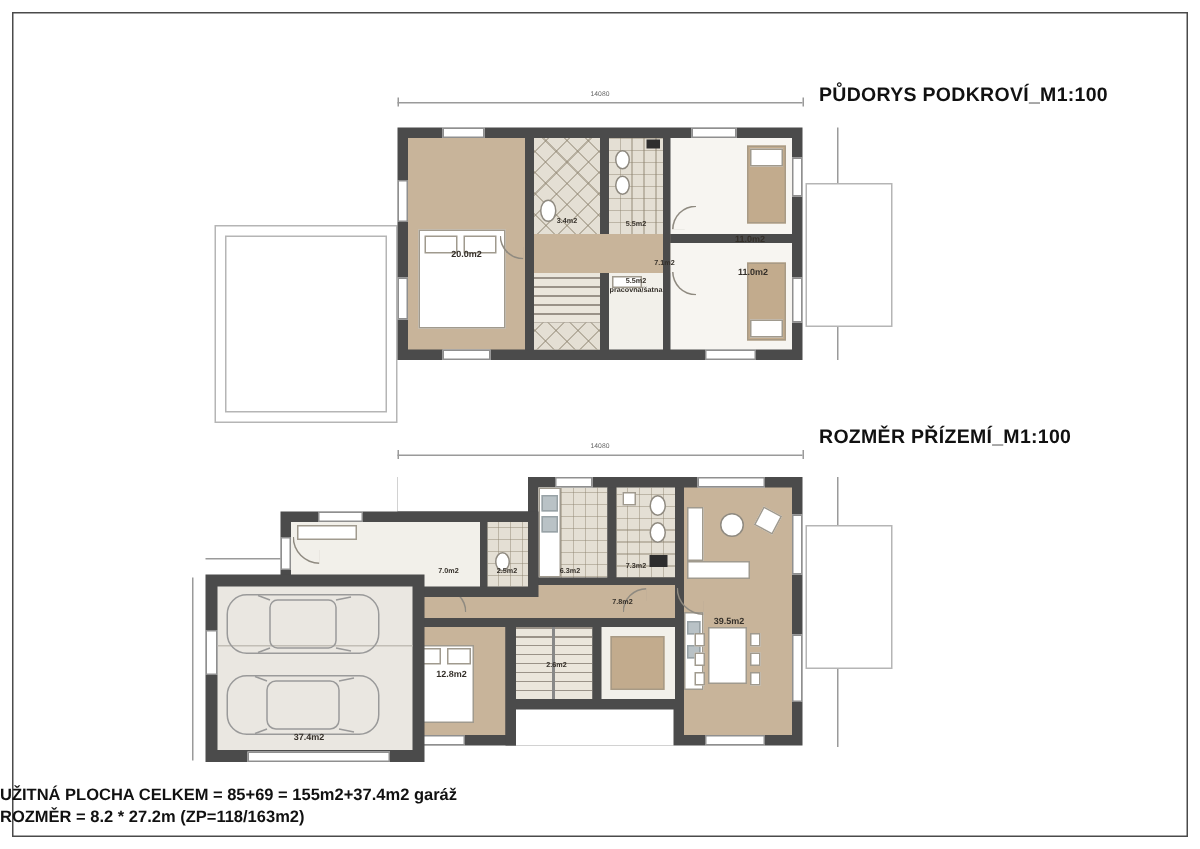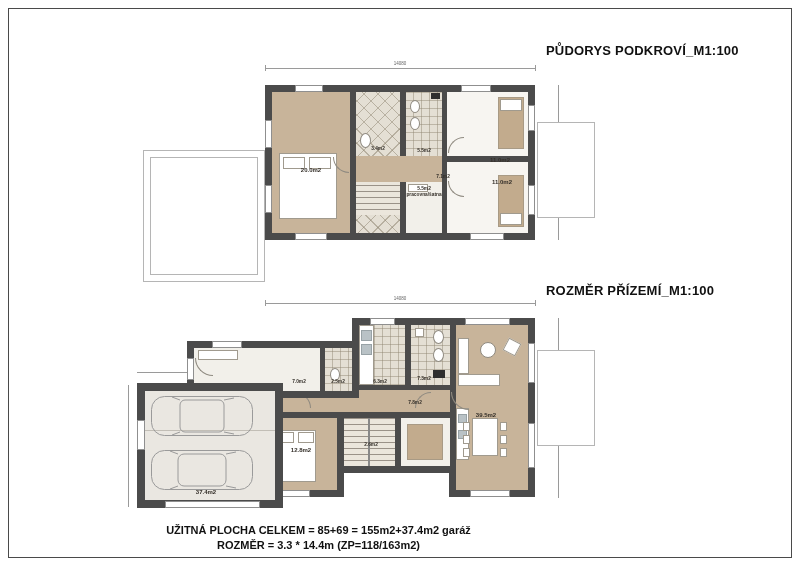--- a/index.html
+++ b/index.html
@@ -1,21 +1,21 @@
 <!DOCTYPE html>
 <html><head>
 <meta charset="utf-8">
 <style>
   html,body{margin:0;padding:0;background:#fff;}
   .sheet{position:relative;width:800px;height:566px;background:#ffffff;overflow:hidden;
          font-family:"Liberation Sans",sans-serif;}
   .abs{position:absolute;}
   .frame{position:absolute;left:8px;top:8px;width:782px;height:548px;border:1px solid #4a4a4a;}
   .title{position:absolute;font-weight:bold;font-size:13px;color:#111;letter-spacing:.2px;white-space:nowrap;}
-  .footer{position:absolute;left:0;width:637px;text-align:center;font-weight:bold;color:#111;}
+  .footer{position:absolute;left:0;width:637px;font-weight:bold;color:#111;}
   .f1{top:524px;font-size:11px;}
   .f2{top:539px;font-size:11px;}
   .wall{position:absolute;background:#4b4b4b;}
   .floor-tan{position:absolute;background:#c8b49a;}
   .floor-light{position:absolute;background:#f2f0ea;}
   .floor-white{position:absolute;background:#f7f5f1;}
   .tile{position:absolute;background-color:#e4dfd4;
     background-image:repeating-linear-gradient(0deg,transparent 0 7px,rgba(140,130,110,.45) 7px 8px),
                      repeating-linear-gradient(90deg,transparent 0 7px,rgba(140,130,110,.45) 7px 8px);}
   .xtile{position:absolute;background-color:#e4dfd4;
@@ -44,21 +44,21 @@
   .appl{position:absolute;background:#b9c2c6;border:1px solid #98a2a6;box-sizing:border-box;}
   .tilt{transform:rotate(28deg);}
   svg{display:block;}
 </style>
 </head>
 <body>
 
 <div class="sheet">
   <div class="frame"></div>
 
-  <div class="title" style="left:546px;top:43px;">PŮDORYS PODKROVÍ_M1:100</div>
+  <div class="title" style="left:546px;top:55px;">PŮDORYS PODKROVÍ_M1:100</div>
   <div class="title" style="left:546px;top:283px;">ROZMĚR PŘÍZEMÍ_M1:100</div>
 
   <div class="dline-h" style="left:265px;top:68px;width:270px;"></div>
   <div class="dline-v" style="left:265px;top:65px;height:6px;"></div>
   <div class="dline-v" style="left:535px;top:65px;height:6px;"></div>
   <div class="dlabel" style="left:400px;top:63px;">14080</div>
   <div class="dline-v" style="left:558px;top:85px;height:155px;"></div>
   <div class="dlabel-v" style="left:552px;top:160px;">8200</div>
 
   <div class="outline" style="left:143px;top:150px;width:122px;height:132px;"></div>
@@ -235,14 +235,14 @@
   <div class="rlabel2" style="left:338px;top:381px;">2.5m2</div>
   <div class="rlabel2" style="left:380px;top:381px;">6.3m2</div>
   <div class="rlabel2" style="left:424px;top:378px;">7.3m2</div>
   <div class="rlabel2" style="left:415px;top:402px;">7.8m2</div>
   <div class="rlabel" style="left:301px;top:450px;">12.8m2</div>
   <div class="rlabel2" style="left:371px;top:444px;">2.6m2</div>
   <div class="rlabel" style="left:486px;top:415px;">39.5m2</div>
   <div class="rlabel" style="left:206px;top:492px;">37.4m2</div>
 
   <div class="footer f1">UŽITNÁ PLOCHA CELKEM = 85+69 = 155m2+37.4m2 garáž</div>
-  <div class="footer f2">ROZMĚR = 3.3 * 14.4m (ZP=118/163m2)</div>
+  <div class="footer f2">ROZMĚR = 8.2 * 27.2m (ZP=118/163m2)</div>
 </div>
 
 </body></html>

